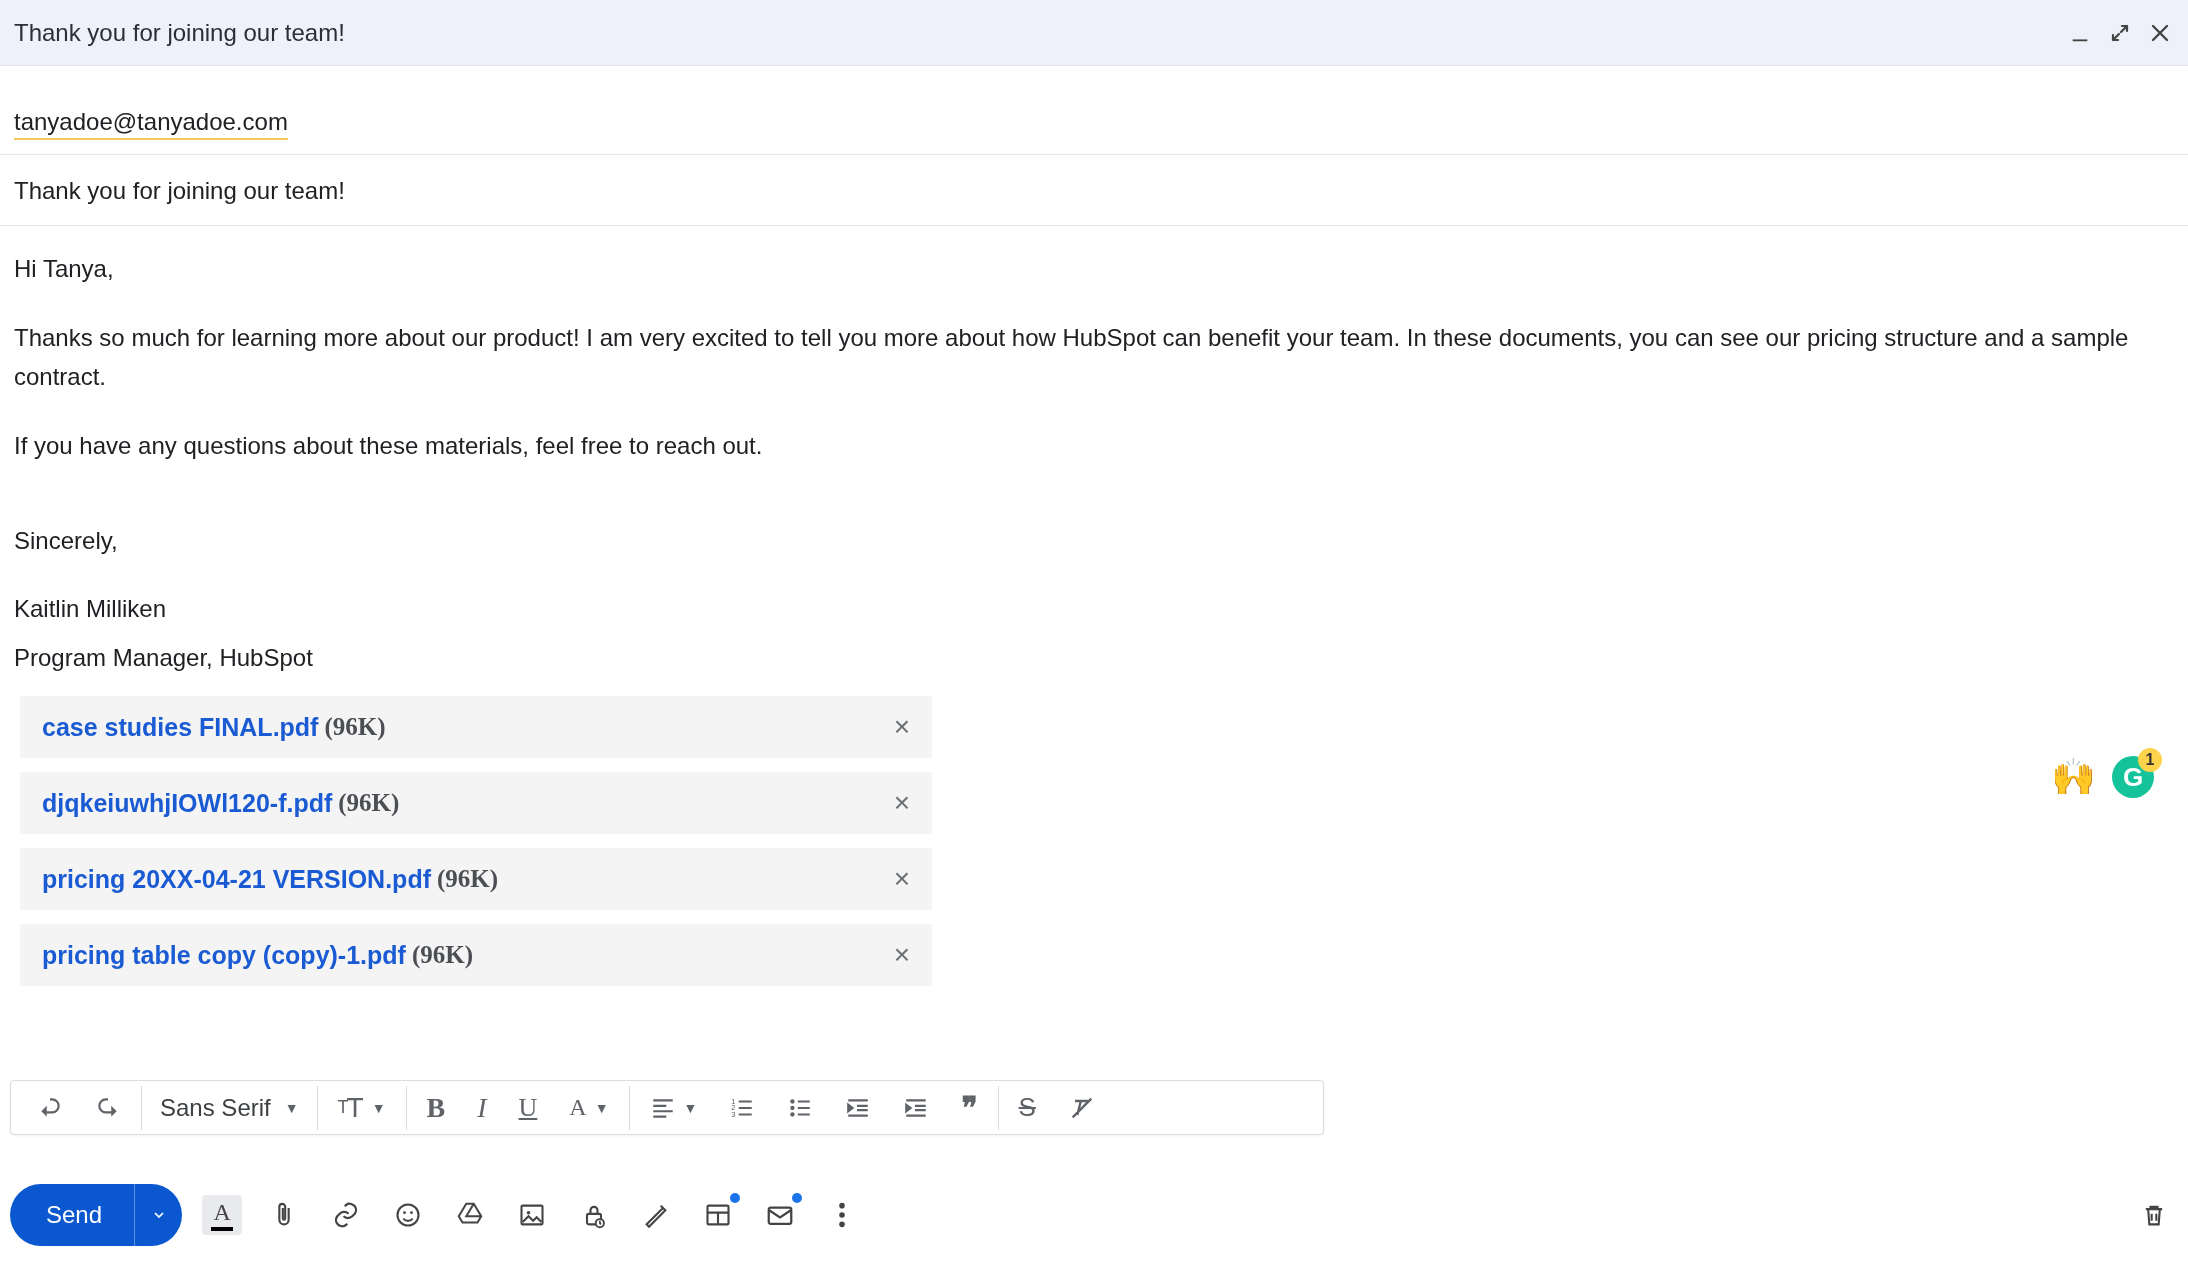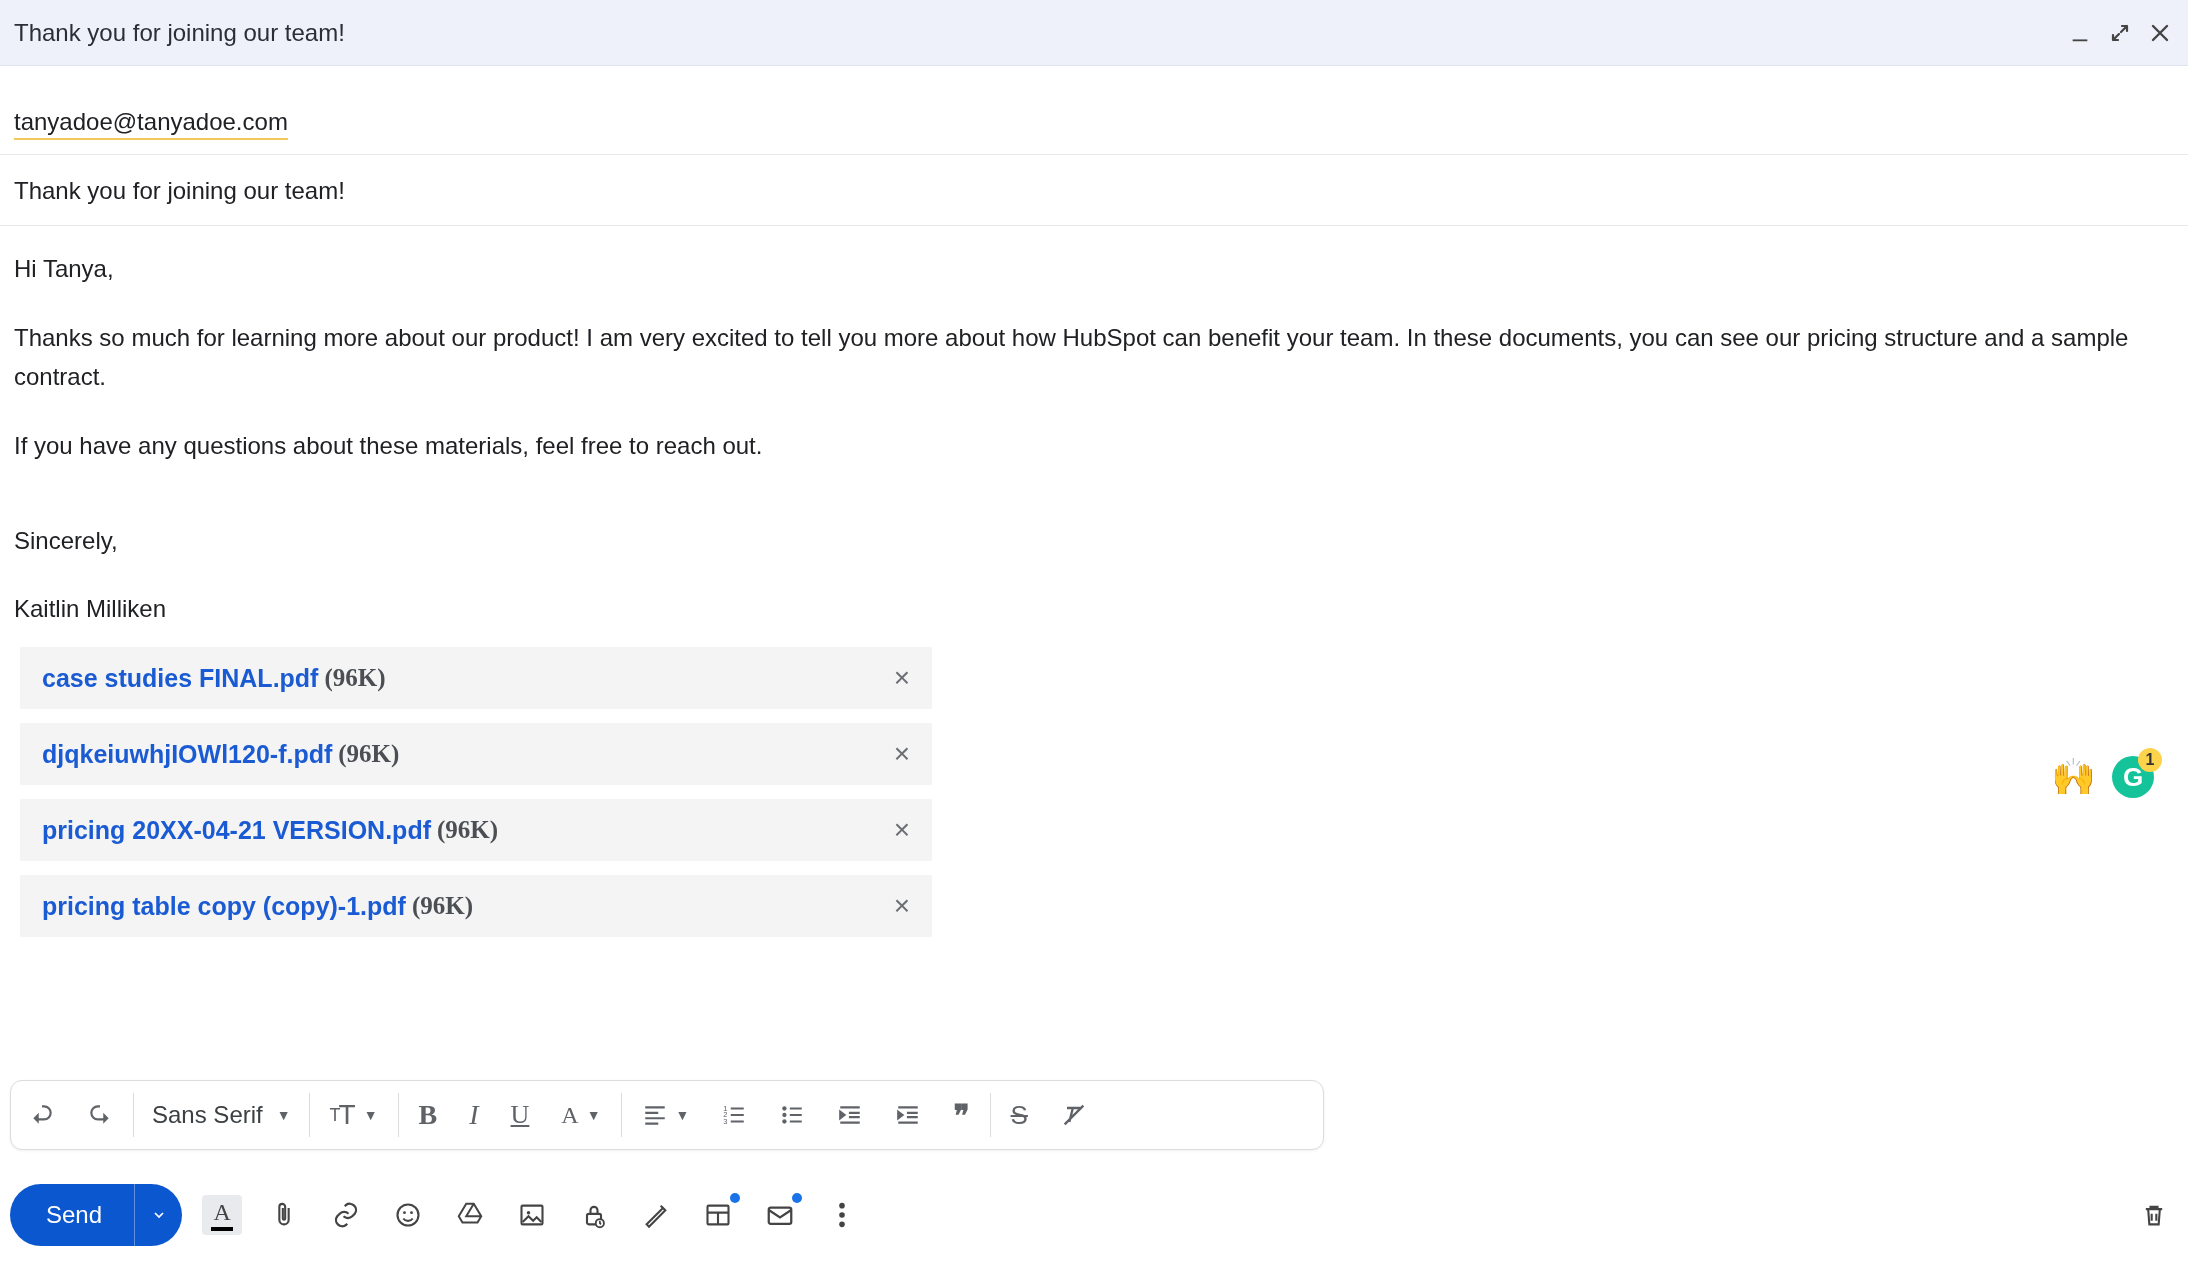--- a/index.html
+++ b/index.html
@@ -22,21 +22,21 @@
 .attachment { background: #f4f4f5; margin-bottom: 14px; height: 62px; display:flex; align-items:center; padding: 0 22px; border-radius:2px; }
 .attachment-name { color:#1a5bd3; font-weight:700; font-size: 25px; }
 .attachment-size { color:#4b4f54; font-weight:700; font-size: 25px; margin-left:6px;font-family:Liberation Serif, serif; }
 .attachment .remove { margin-left:auto; color:#6b6f74; font-size:28px; cursor:pointer; }
 
 .right-icons { position:absolute; right: 34px; top: 756px; display:flex; gap:16px; align-items:center; }
 .grammarly-badge { position:relative; width:42px; height:42px; border-radius:50%; background:#15c39a; display:flex; align-items:center; justify-content:center; color:white; font-weight:700; font-size:26px;}
 .grammarly-badge::after { content: attr(data-count); position:absolute; top:-8px; right:-8px; background:#fed34c; color:#333; width:24px; height:24px; border-radius:50%; font-size:16px; display:flex; align-items:center; justify-content:center; font-weight:700;}
 .hands-icon { font-size:36px; }
 
-.format-toolbar { position:absolute; left:10px; top:1080px; height:70px; width:1314px; background:#fff; border:1px solid #dadce0; border-radius:12px; display:flex; align-items:center; padding:0 2px; gap:0; box-shadow: 0 1px 3px rgba(0,0,0,0.06);}
+.format-toolbar { position:absolute; left:10px; top:1080px; height:55px; width:1314px; background:#fff; border:1px solid #dadce0; border-radius:4px; display:flex; align-items:center; padding:0 10px; gap:0; box-shadow: 0 1px 3px rgba(0,0,0,0.06);}
 .format-toolbar .tb-item { padding:0 16px; height:46px; display:flex; align-items:center; justify-content:center; color:#5f6368; cursor:pointer; font-size:26px; }
 .format-toolbar .sep { width:1px; height:44px; background:#dadce0; margin:0 4px; }
 .font-select { font-size:24px; color:#3c4043; display:flex; align-items:center; gap:14px; padding:0 14px; cursor:pointer;}
 .caret { font-size:14px; color:#5f6368; }
 
 .bottom-bar { position:absolute; left:10px; right:14px; top:1180px; height:70px; display:flex; align-items:center; }
 .send-group { display:flex; align-items:center;justify-content:center; }
 .send-btn { background:#0b57d0; color:#fff; font-size:24px; font-weight:500; border:none; height:62px; padding:0 32px 0 36px; border-top-left-radius:32px; border-bottom-left-radius:32px; cursor:pointer; }
 .send-drop { background:#0b57d0; color:#fff; border:none; height:62px; width:48px; border-top-right-radius:32px; border-bottom-right-radius:32px; cursor:pointer; display:flex; align-items:center; justify-content:center; border-left:1px solid rgba(255,255,255,0.35);}
 .bottom-icons { display:flex; align-items:center; gap:22px; margin-left:20px; }
@@ -84,20 +84,21 @@
 <div class="body-area">
   <p>Hi Tanya,</p>
   <p style="height:10px"></p>
   <p>Thanks so much for learning more about our product! I am very excited to tell you more about how HubSpot can benefit your team. In these documents, you can see our pricing structure and a sample contract.</p>
   <p style="height:10px"></p>
   <p>If you have any questions about these materials, feel free to reach out.</p>
   <p style="height:36px"></p>
   <p>Sincerely,</p>
   <p style="height:10px"></p>
   <p>Kaitlin Milliken</p>
+  <p>Program Manager, HubSpot</p>
 </div>
 
 <div class="attachments" style="margin-top:12px;">
   <div class="attachment">
     <span class="attachment-name">case studies FINAL.pdf</span>
     <span class="attachment-size">(96K)</span>
     <span class="remove">×</span>
   </div>
   <div class="attachment">
     <span class="attachment-name">djqkeiuwhjIOWl120-f.pdf</span>

